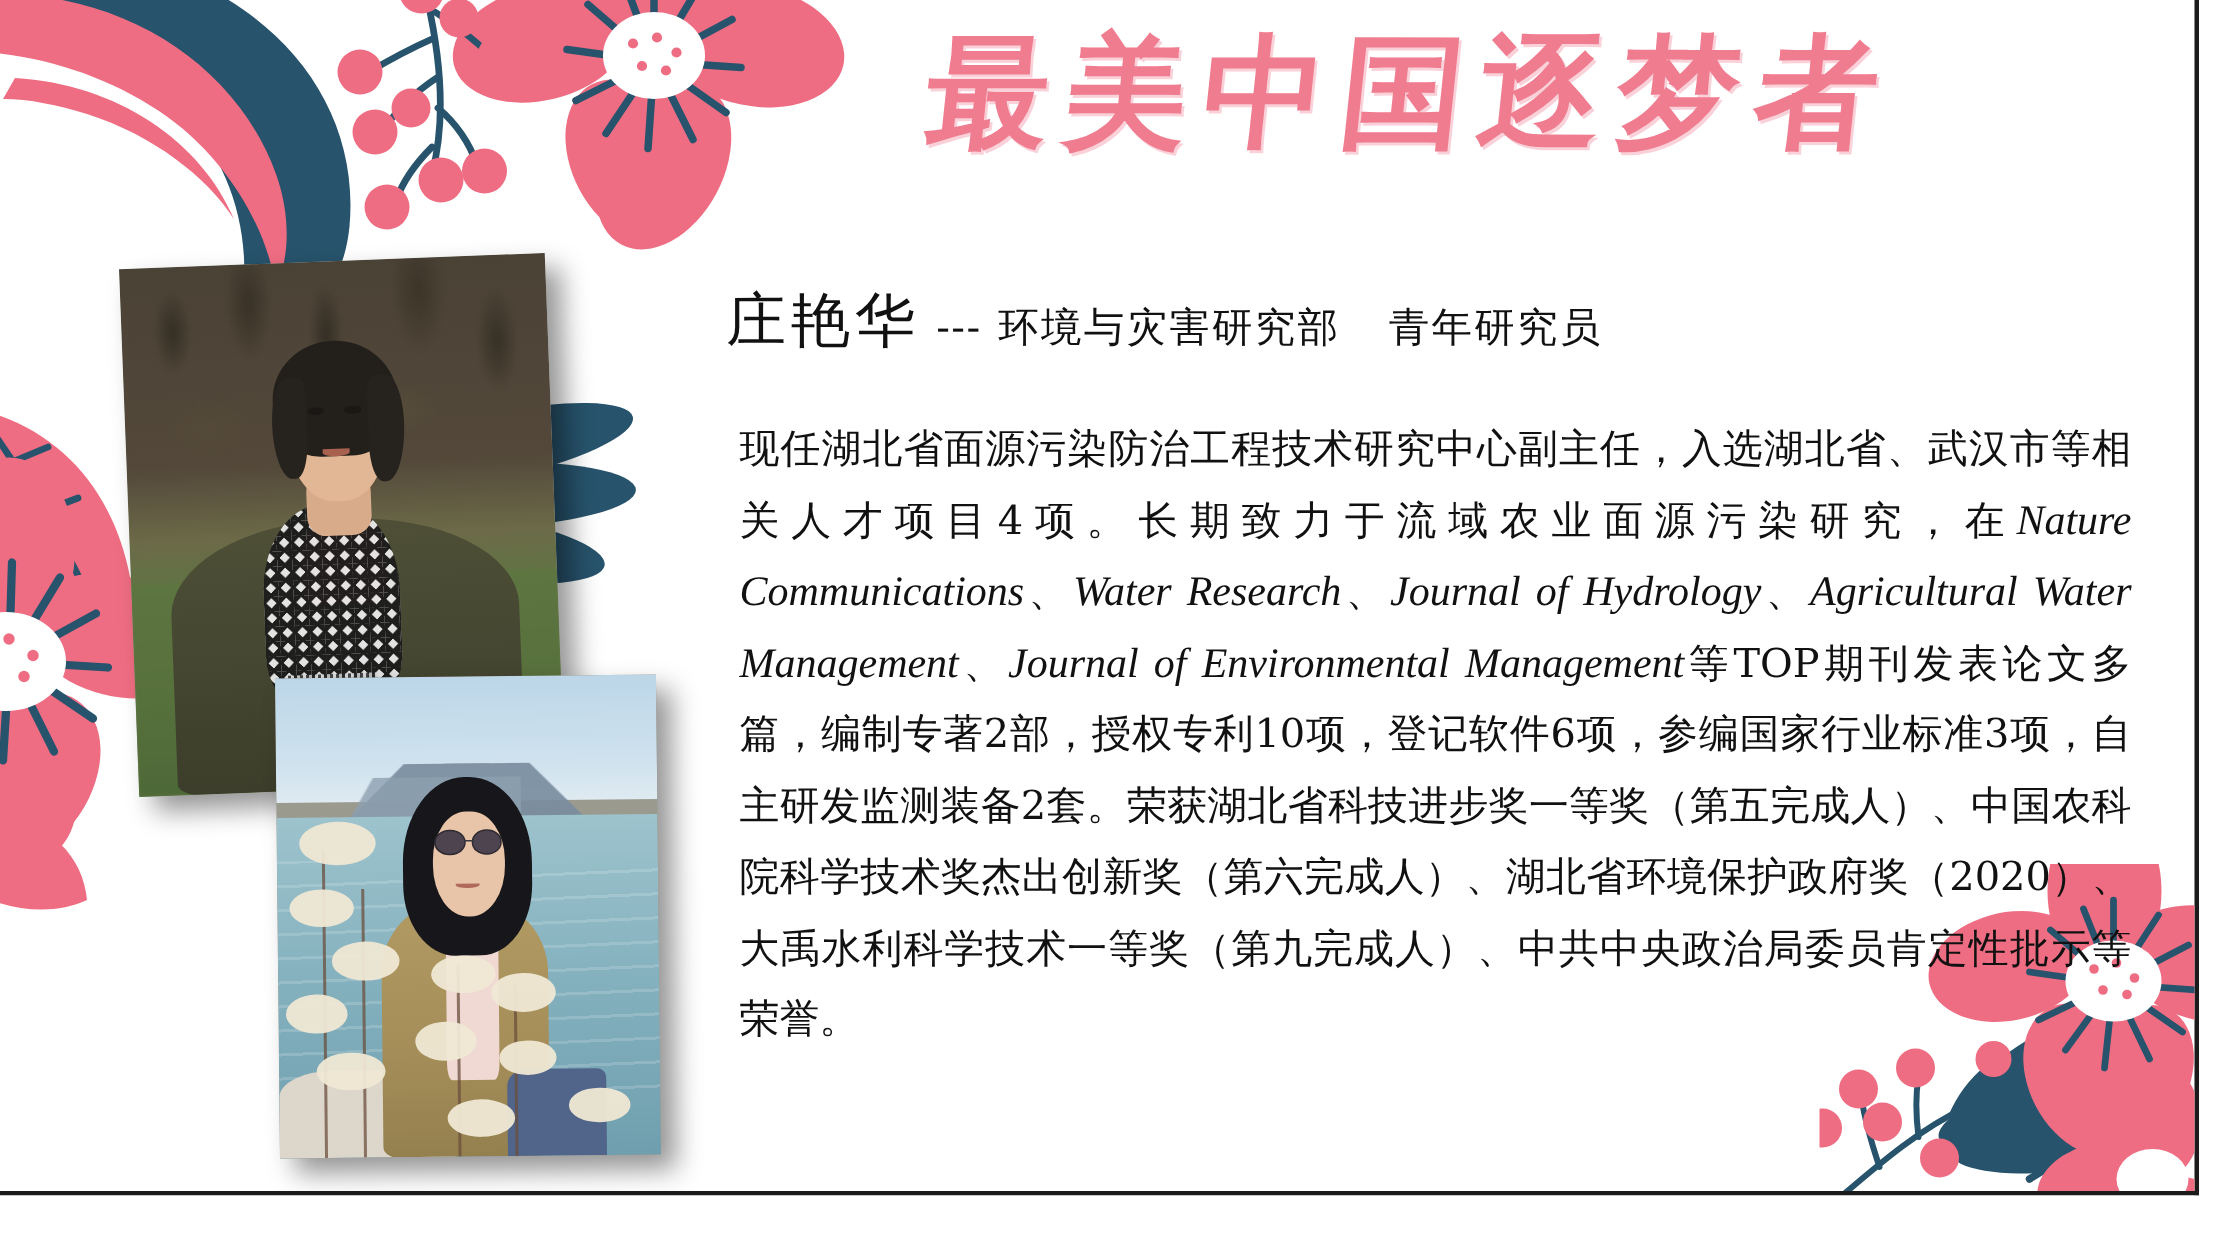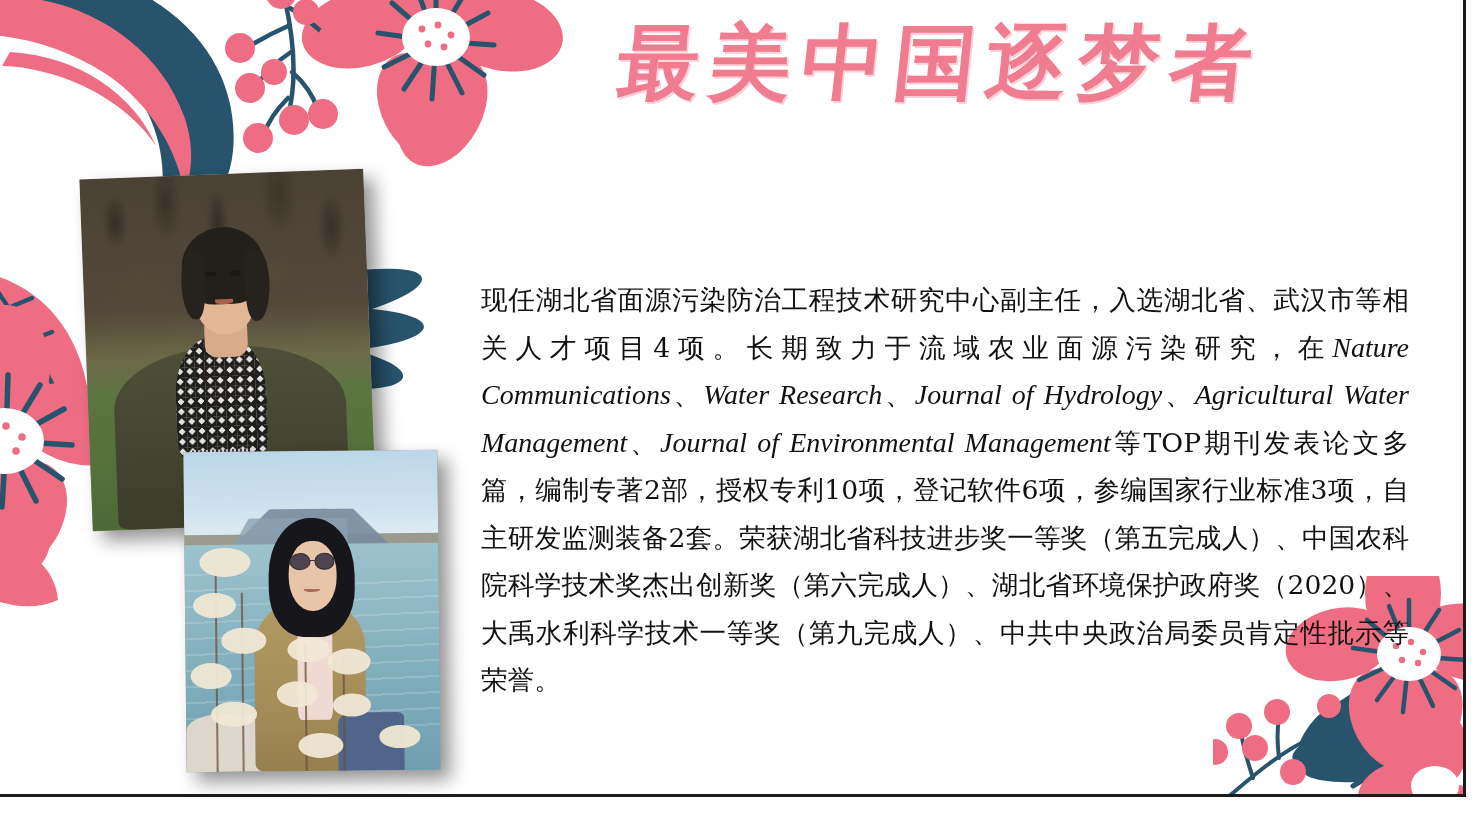--- a/index.html
+++ b/index.html
@@ -43,21 +43,21 @@
     font-family:"DejaVu Serif",serif; color:#111;
   }
   #name-main{font-size:40px;letter-spacing:3px;}
   #name-dash{font-size:27px;padding:0 6px;letter-spacing:1px;}
   #name-dept{font-size:27px;letter-spacing:1.5px;}
   #name-gap{display:inline-block;width:22px;}
   #name-role{font-size:27px;letter-spacing:1.5px;}
 
   
   #bio{
-    position:absolute; left:481px; top:276px; width:928px;
+    position:absolute; left:493px; top:276px; width:928px;
     font-family:"DejaVu Serif",serif;
     font-size:26.6px; line-height:47.5px; color:#111;
     text-align:justify; text-justify:inter-character;
     text-indent:0;
   }
   #bio .jn{font-family:"Liberation Serif",serif;font-style:italic;font-size:28px;}
 
   
   .photo{
     position:absolute; overflow:hidden; background:#9a9a8e;
@@ -431,19 +431,26 @@
     <div class="p2-flower" style="left:2%;top:66%;width:16%;height:8%"></div>
     <div class="p2-flower" style="left:10%;top:78%;width:18%;height:8%"></div>
     <div class="p2-flower" style="left:40%;top:58%;width:17%;height:8%"></div>
     <div class="p2-flower" style="left:36%;top:72%;width:16%;height:8%"></div>
     <div class="p2-flower" style="left:56%;top:62%;width:17%;height:8%"></div>
     <div class="p2-flower" style="left:58%;top:76%;width:15%;height:7%"></div>
     <div class="p2-flower" style="left:44%;top:88%;width:18%;height:8%"></div>
     <div class="p2-flower" style="left:76%;top:86%;width:16%;height:7%"></div>
   </div>
 
+  <div id="name-line">
+    <span id="name-main">庄艳华</span>
+    <span id="name-dash">---</span>
+    <span id="name-dept">环境与灾害研究部</span>
+    <span id="name-gap"></span>
+    <span id="name-role">青年研究员</span>
+  </div>
 
   <div id="bio"><span>现任湖北省面源污染防治工程技术研究中心副主任，入选湖北省、武汉市等相关人才项目4项。长期致力于流域农业面源污染研究，在</span><span class="jn">Nature Communications</span><span>、</span><span class="jn">Water Research</span><span>、</span><span class="jn">Journal of Hydrology</span><span>、</span><span class="jn">Agricultural Water Management</span><span>、</span><span class="jn">Journal of Environmental Management</span><span>等TOP期刊发表论文多篇，编制专著2部，授权专利10项，登记软件6项，参编国家行业标准3项，自主研发监测装备2套。荣获湖北省科技进步奖一等奖（第五完成人）、中国农科院科学技术奖杰出创新奖（第六完成人）、湖北省环境保护政府奖（2020）、大禹水利科学技术一等奖（第九完成人）、中共中央政治局委员肯定性批示等荣誉。</span></div>
 
 </div>
 
 <div id="right-strip"></div>
 <div id="bottom-strip"></div>
 
 </body></html>

